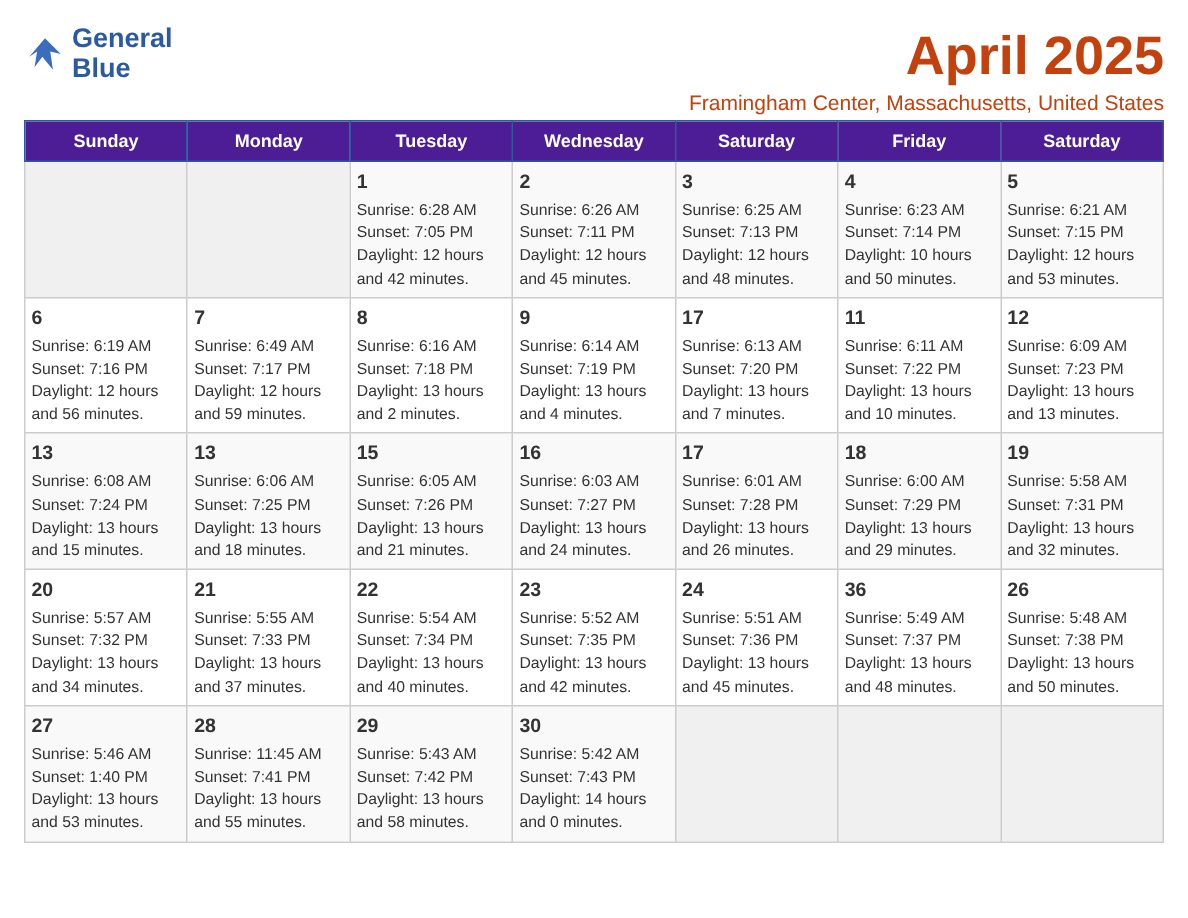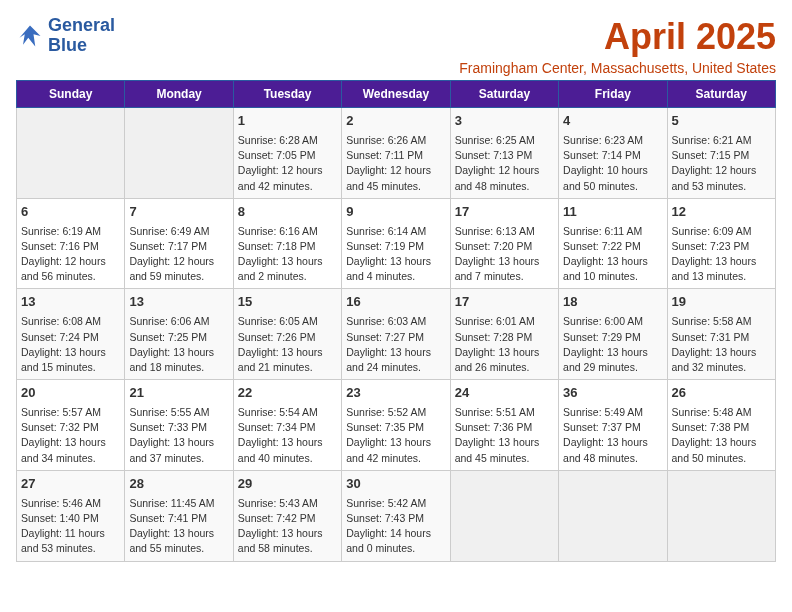--- a/index.html
+++ b/index.html
@@ -285,21 +285,21 @@
           <div class="cell-text">Sunrise: 5:48 AM</div>
           <div class="cell-text">Sunset: 7:38 PM</div>
           <div class="cell-text">Daylight: 13 hours and 50 minutes.</div>
         </td>
       </tr>
       <tr>
         <td>
           <div class="day-num">27</div>
           <div class="cell-text">Sunrise: 5:46 AM</div>
           <div class="cell-text">Sunset: 1:40 PM</div>
-          <div class="cell-text">Daylight: 11 hours and 53 minutes.</div>
+          <div class="cell-text">Daylight: 13 hours and 53 minutes.</div>
         </td>
         <td>
           <div class="day-num">28</div>
           <div class="cell-text">Sunrise: 11:45 AM</div>
           <div class="cell-text">Sunset: 7:41 PM</div>
           <div class="cell-text">Daylight: 13 hours and 55 minutes.</div>
         </td>
         <td>
           <div class="day-num">29</div>
           <div class="cell-text">Sunrise: 5:43 AM</div>

